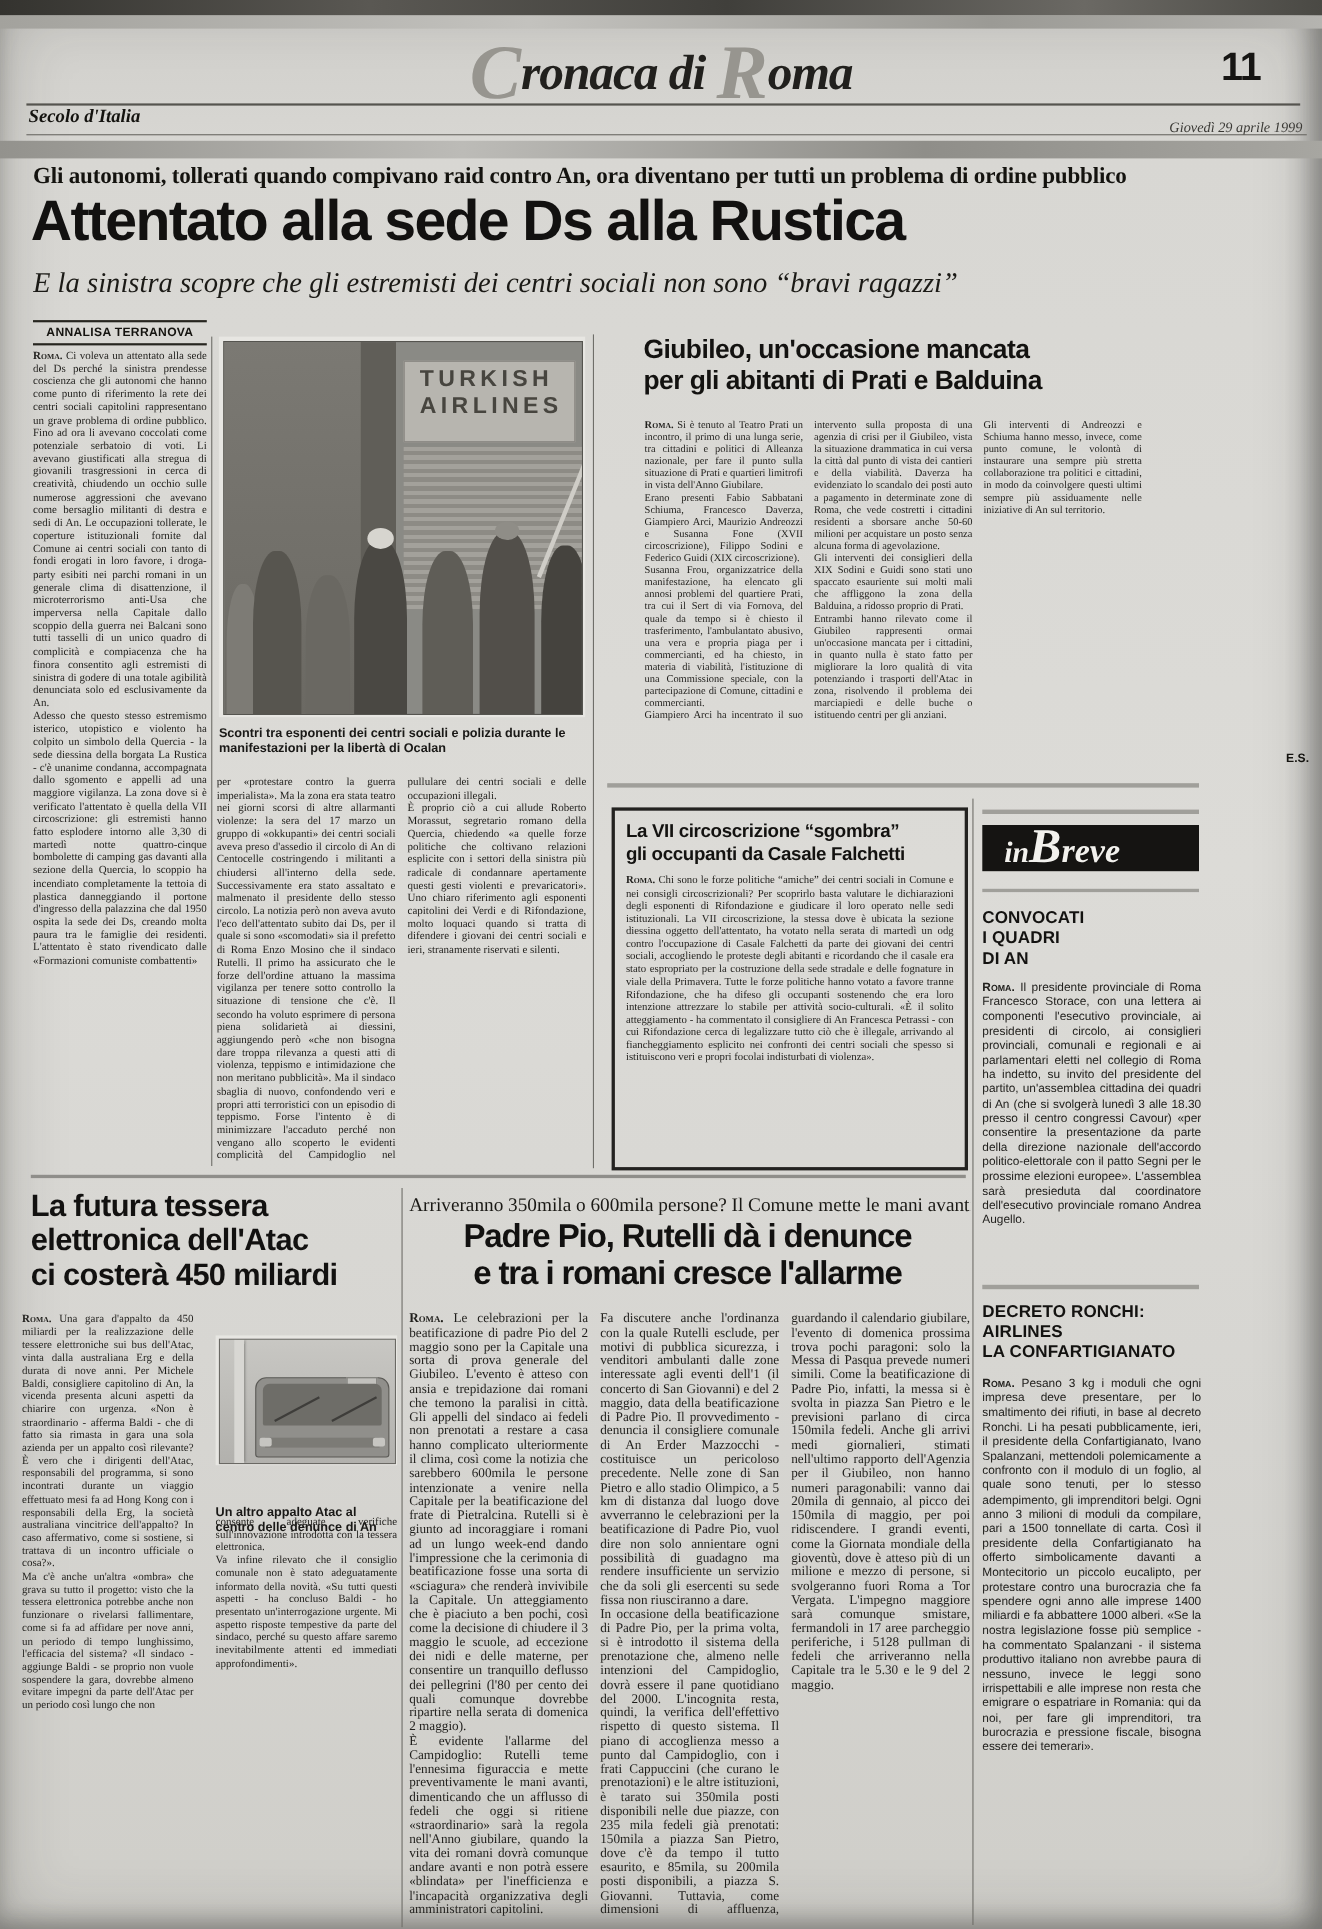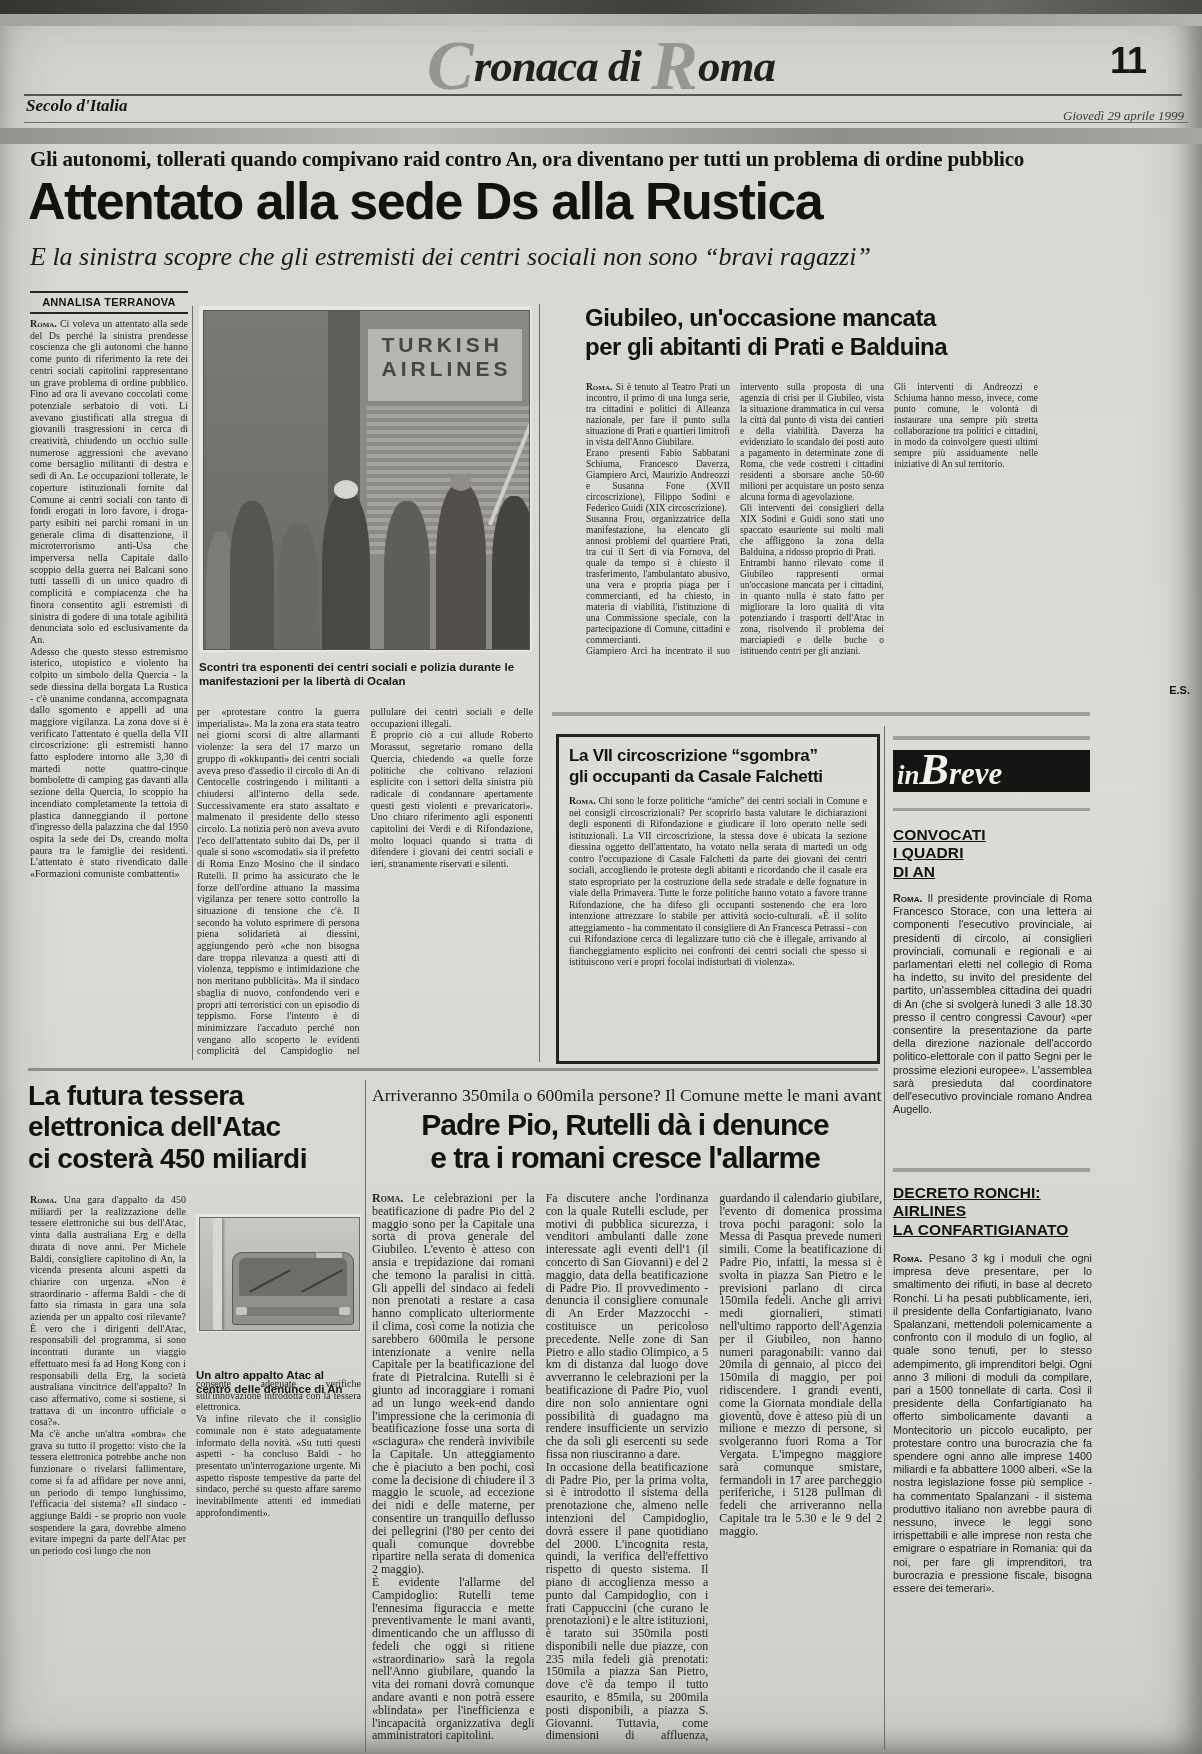--- a/index.html
+++ b/index.html
@@ -61,32 +61,32 @@
              letter-spacing:-.5px;color:#131210;white-space:pre-line;}
   .giub-body{top:382px;left:586px;width:606px;height:278px;column-count:4;column-gap:10px;font-size:9.5px;line-height:11px;}
   .giub-sig{top:684px;left:1040px;width:150px;text-align:right;font:700 11px "Liberation Sans",sans-serif;color:#14130f;}
   .thick{background:#a09f9a;}
   
   .box{top:734px;left:556px;width:324px;height:330px;border:3px solid #232220;box-sizing:border-box;padding:9px 10px;}
   .box-title{font:800 17px/1.22 "Liberation Sans",sans-serif;letter-spacing:-.3px;color:#131210;white-space:pre-line;}
   .box-body{margin-top:8px;height:246px;font-size:9.8px;line-height:11.5px;}
   
   .banner{top:750px;left:893px;width:197px;height:42px;background:#151412;color:#f2f1ed;
-          display:flex;align-items:baseline;padding-left:4px;box-sizing:border-box;
+          display:flex;align-items:baseline;padding-left:20px;box-sizing:border-box;
           font-family:"Liberation Serif",serif;font-style:italic;font-weight:bold;}
   .bn-in{font-size:27px;line-height:40px;}
   .bn-b{font-size:44px;line-height:40px;}
   .bn-reve{font-size:31px;line-height:40px;}
-  .brief-h{font:800 15.5px/1.18 "Liberation Sans",sans-serif;color:#131210;white-space:pre-line;letter-spacing:.1px;text-decoration:underline;}
+  .brief-h{font:800 15.5px/1.18 "Liberation Sans",sans-serif;color:#131210;white-space:pre-line;letter-spacing:.1px;}
   .brief-b{width:199px;font-family:"Liberation Sans",sans-serif;font-size:10.8px;line-height:13.2px;
            text-align:justify;color:#22211e;white-space:pre-line;overflow:hidden;}
   
   .atac-head{top:1080px;left:28px;width:340px;font:800 28px/1.12 "Liberation Sans",sans-serif;
              letter-spacing:-.6px;color:#121110;white-space:pre-line;}
-  .atac-col1{top:1194px;left:30px;width:156px;height:558px;}
+  .atac-col1{top:1194px;left:20px;width:156px;height:558px;}
   .bus-photo{top:1214px;left:196px;width:165px;height:118px;background:#e7e6e2;padding:3px;box-sizing:border-box;}
   .bus-inner{position:relative;width:100%;height:100%;background:linear-gradient(180deg,#c8c7c3,#b2b1ad);border:1px solid #6a6964;overflow:hidden;}
   .bus-pole{position:absolute;left:13px;top:0;width:9px;height:100%;background:#d8d7d3;box-shadow:2px 0 2px rgba(60,60,55,.4);}
   .bus-body{position:absolute;left:32px;right:5px;top:34px;bottom:5px;background:#908f8b;border:1px solid #5a5955;border-radius:10px 10px 3px 3px;}
   .bus-wind{position:absolute;left:6px;right:6px;top:5px;height:38px;background:#6e6d68;border-radius:6px 6px 2px 2px;overflow:hidden;}
   .wiper{position:absolute;width:46px;height:2px;background:#3e3d3a;}
   .w1{left:8px;top:22px;transform:rotate(-28deg);}
   .w2{left:60px;top:22px;transform:rotate(-28deg);}
   .bus-route{position:absolute;right:10px;top:-1px;width:26px;height:9px;background:#c2c1bd;border:1px solid #7b7a76;}
   .bus-grill{position:absolute;left:8px;right:8px;bottom:8px;height:9px;background:#7c7b76;}

